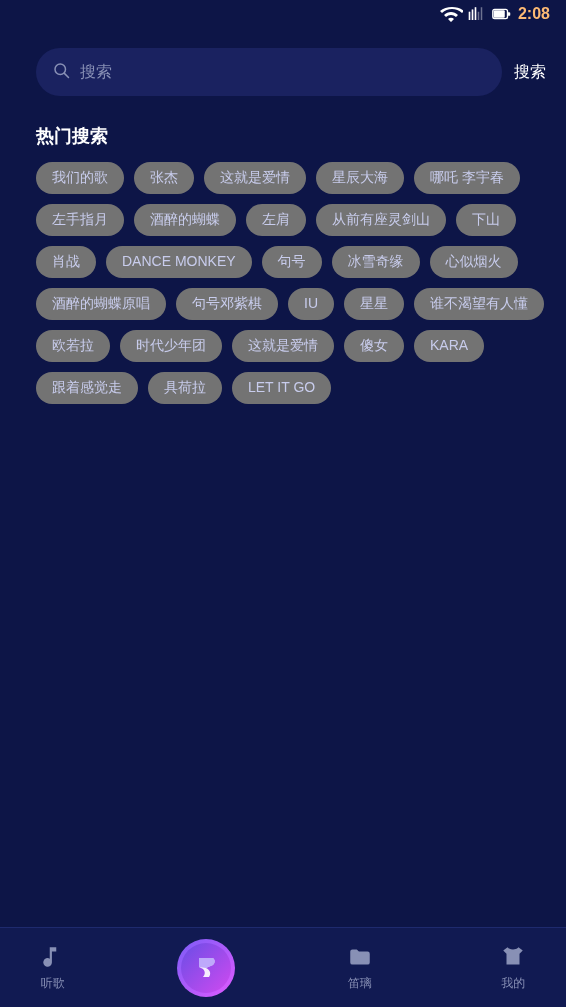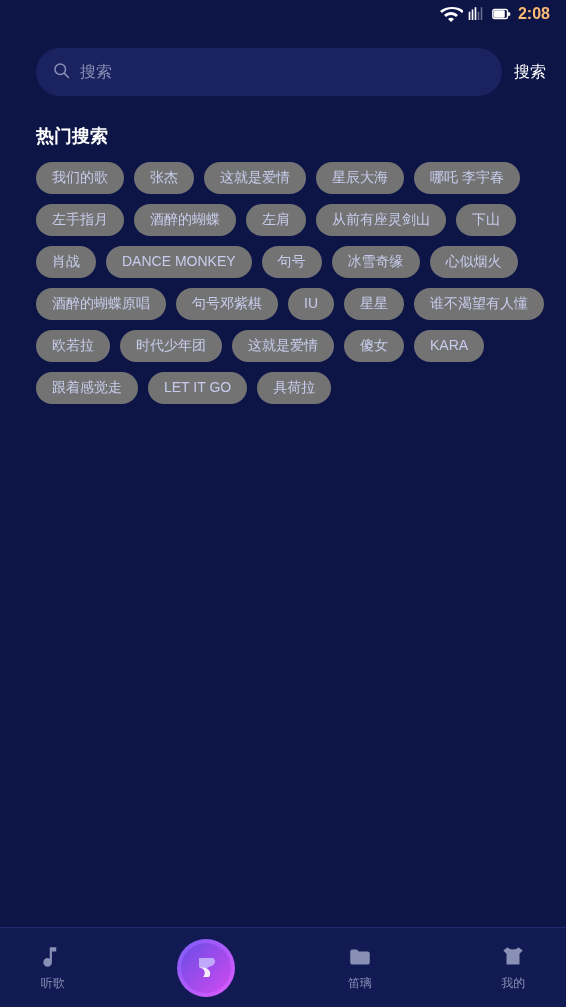--- a/index.html
+++ b/index.html
@@ -216,22 +216,22 @@
       <div class="tag">句号邓紫棋</div>
       <div class="tag">IU</div>
       <div class="tag">星星</div>
       <div class="tag">谁不渴望有人懂</div>
       <div class="tag">欧若拉</div>
       <div class="tag">时代少年团</div>
       <div class="tag">这就是爱情</div>
       <div class="tag">傻女</div>
       <div class="tag">KARA</div>
       <div class="tag">跟着感觉走</div>
+      <div class="tag">具荷拉</div>
       <div class="tag">LET IT GO</div>
-      <div class="tag">具荷拉</div>
     </div>
 
 </div>
 
 <div class="bottom-nav">
 
   <div class="nav-item">
     <svg width="26" height="26" viewBox="0 0 24 24" fill="#8890b5">
       <path d="M9 3v10.55A4 4 0 1 0 11 17V7h4V3H9z"></path>
     </svg>

